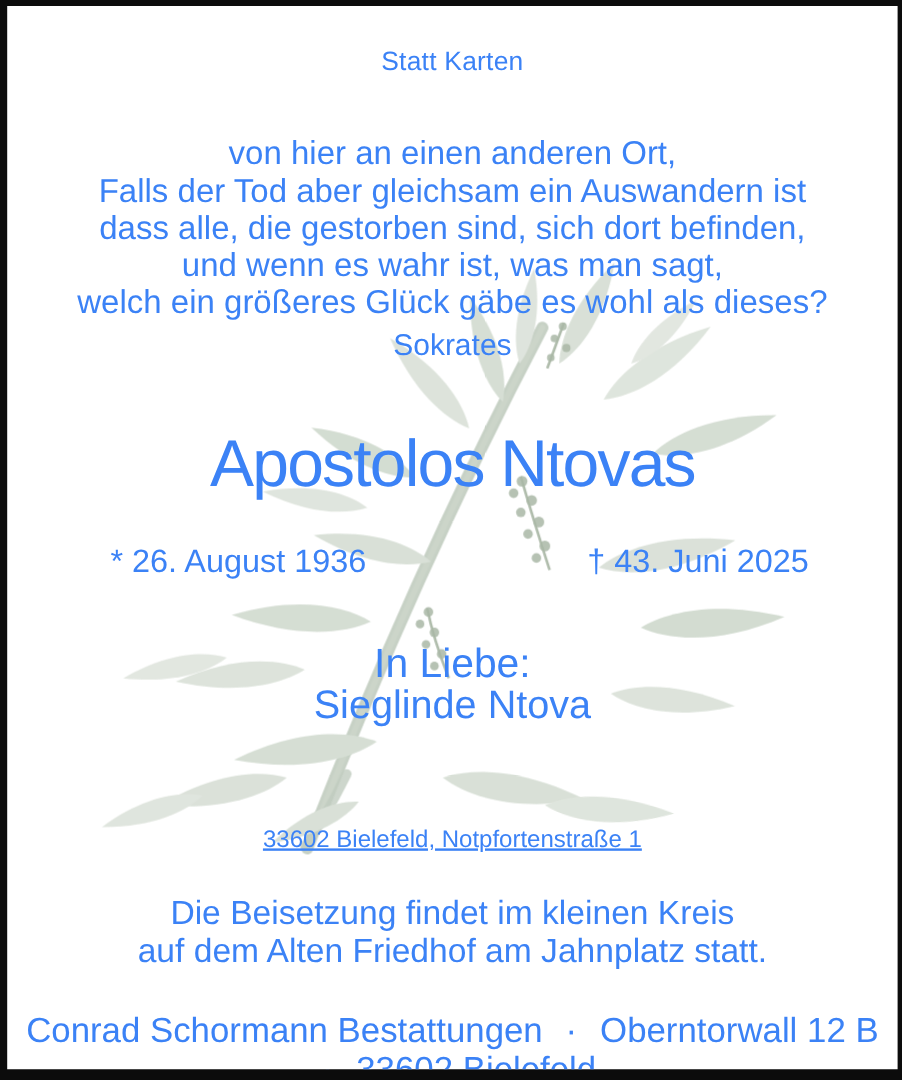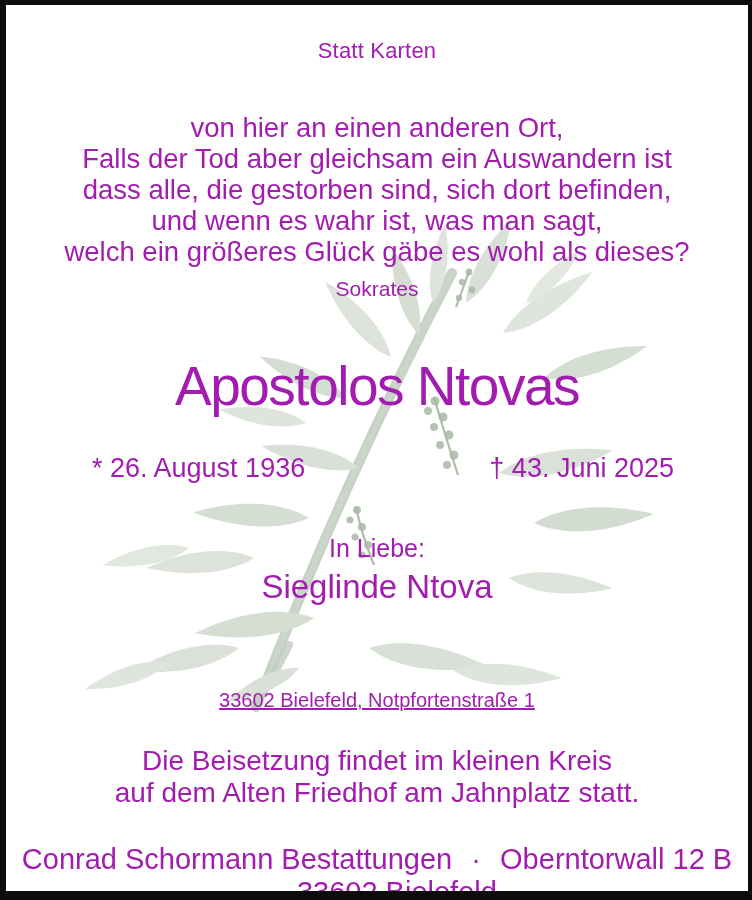--- a/index.html
+++ b/index.html
@@ -7,51 +7,51 @@
     position: relative;
     width: 752px;
     height: 900px;
     box-sizing: border-box;
     border-style: solid;
     border-color: #0c0c0c;
     border-width: 5px 4px 9px 6px;
     background: #ffffff;
     overflow: hidden;
     font-family: "Liberation Sans", "DejaVu Sans", sans-serif;
-    color: #a21caf;
+    color: #3b82f6;
   }
   .branch {
     position: absolute;
     left: 0; top: 0;
     width: 742px; height: 886px;
     pointer-events: none;
   }
   .layer { position: absolute; left: 0; right: 0; text-align: center; }
   .header-line   { top: 33px;  font-size: 22px; letter-spacing: 0.2px; }
   .quote         { top: 107px; font-size: 27.5px; line-height: 31px; }
-  .attribution   { margin-top: 6px; font-size: 21px; text-align: center; }
+  .attribution   { margin-top: 6px; font-size: 25px; text-align: center; }
   .name {
     top: 349px;
     font-size: 55px;
     font-weight: 300;
     letter-spacing: -1.5px;
     margin: 0;
   }
   .dates {
     top: 448px;
     display: flex;
     justify-content: space-between;
     box-sizing: border-box;
     padding-left: 86px;
     padding-right: 74px;
     font-size: 27px;
     text-align: left;
     gap: 25px;
   }
-  .in-liebe  { top: 529px; font-size: 25px; }
+  .in-liebe  { top: 529px; font-size: 34px; }
   .mourner   { top: 563px; font-size: 33px; text-align: center; }
   .address   { top: 684px; font-size: 20px; text-decoration: underline; }
   .funeral   { top: 728px; font-size: 28px; line-height: 32px; margin-top: 12px; }
   .footer    { top: 838px; font-size: 29px; }
   .footer .sep { display: inline-block; margin: 0 11px; }
 </style>
 </head>
 <body>
 
 <div class="card">

